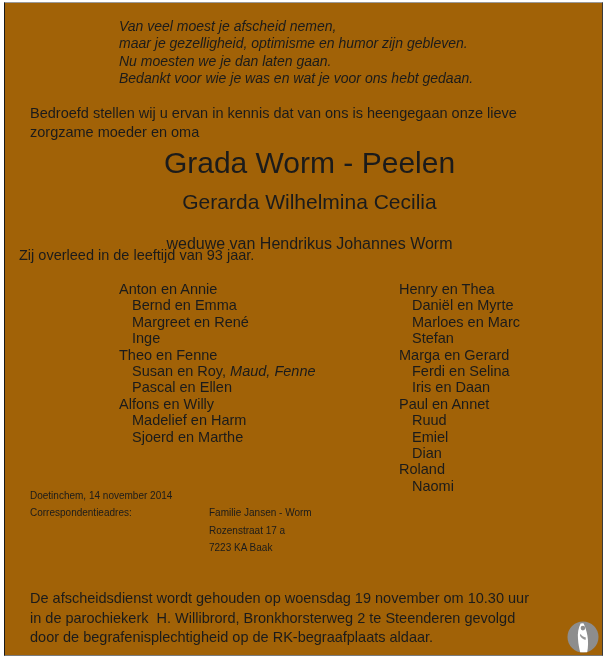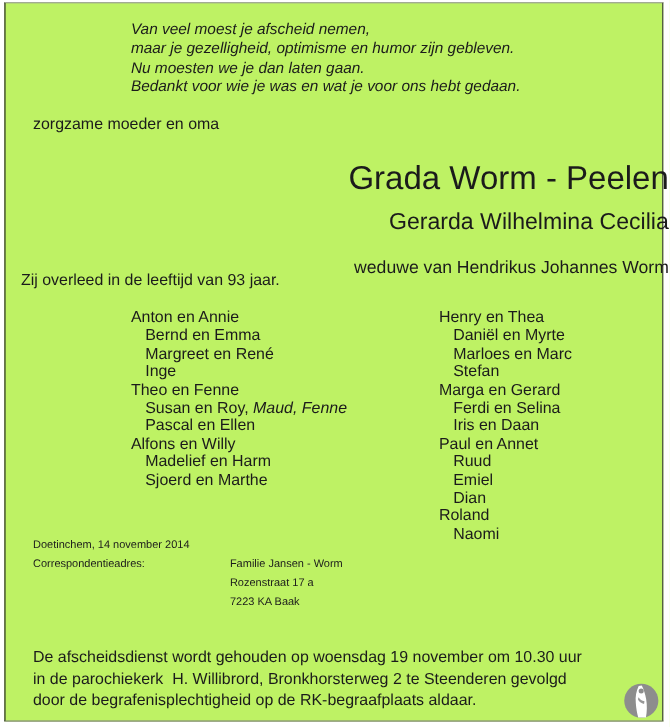--- a/index.html
+++ b/index.html
@@ -5,29 +5,29 @@
   html,body{margin:0;padding:0}
   body{
     width:609px;height:661px;position:relative;overflow:hidden;
     background:#ffffff;color:#1b1b1b;
     font-family:"Liberation Sans", sans-serif;
   }
   .frame{
     position:absolute;left:4px;top:2px;right:6px;bottom:5px;
     border:1px solid;
     border-color:#9a9a9a #3a3a3a #7a7a7a #1a1a1a;
-    background:#bef264;
+    background:#a16207;
   }
   .abs{position:absolute}
   .line{white-space:pre-wrap}
 
   .poem{left:114px;top:15px;font-style:italic;font-size:14px;line-height:17.4px}
   .intro{left:25px;top:101px;font-size:14.5px;line-height:19px}
 
-  .namehead{left:0;right:0;top:143px;text-align:right;transform:translateX(6px)}
+  .namehead{left:0;right:0;top:143px;text-align:center;transform:translateX(6px)}
   .name-main{font-size:30px;line-height:34px}
   .name-full{font-size:21px;line-height:24px;margin-top:10px}
   .name-widow{font-size:16px;line-height:19px;margin-top:20px}
 
   .age{left:14px;top:243px;font-size:14.5px;line-height:18px}
 
   .fam{font-size:14.5px;line-height:16.4px}
   .fam-left{left:114px;top:278px}
   .fam-right{left:394px;top:278px}
   .fam .ind{padding-left:13px}
@@ -47,20 +47,21 @@
 <div class="frame">
 
   <div class="abs poem">
       <div class="line">Van veel moest je afscheid nemen,</div>
       <div class="line">maar je gezelligheid, optimisme en humor zijn gebleven.</div>
       <div class="line">Nu moesten we je dan laten gaan.</div>
       <div class="line">Bedankt voor wie je was en wat je voor ons hebt gedaan.</div>
     </div>
 
   <div class="abs intro">
+      <div class="line">Bedroefd stellen wij u ervan in kennis dat van ons is heengegaan onze lieve</div>
       <div class="line">zorgzame moeder en oma</div>
     </div>
 
   <div class="abs namehead">
     <div class="name-main">Grada Worm - Peelen</div>
     <div class="name-full">Gerarda Wilhelmina Cecilia</div>
     <div class="name-widow">weduwe van Hendrikus Johannes Worm</div>
   </div>
 
   <div class="abs age">Zij overleed in de leeftijd van 93 jaar.</div>

